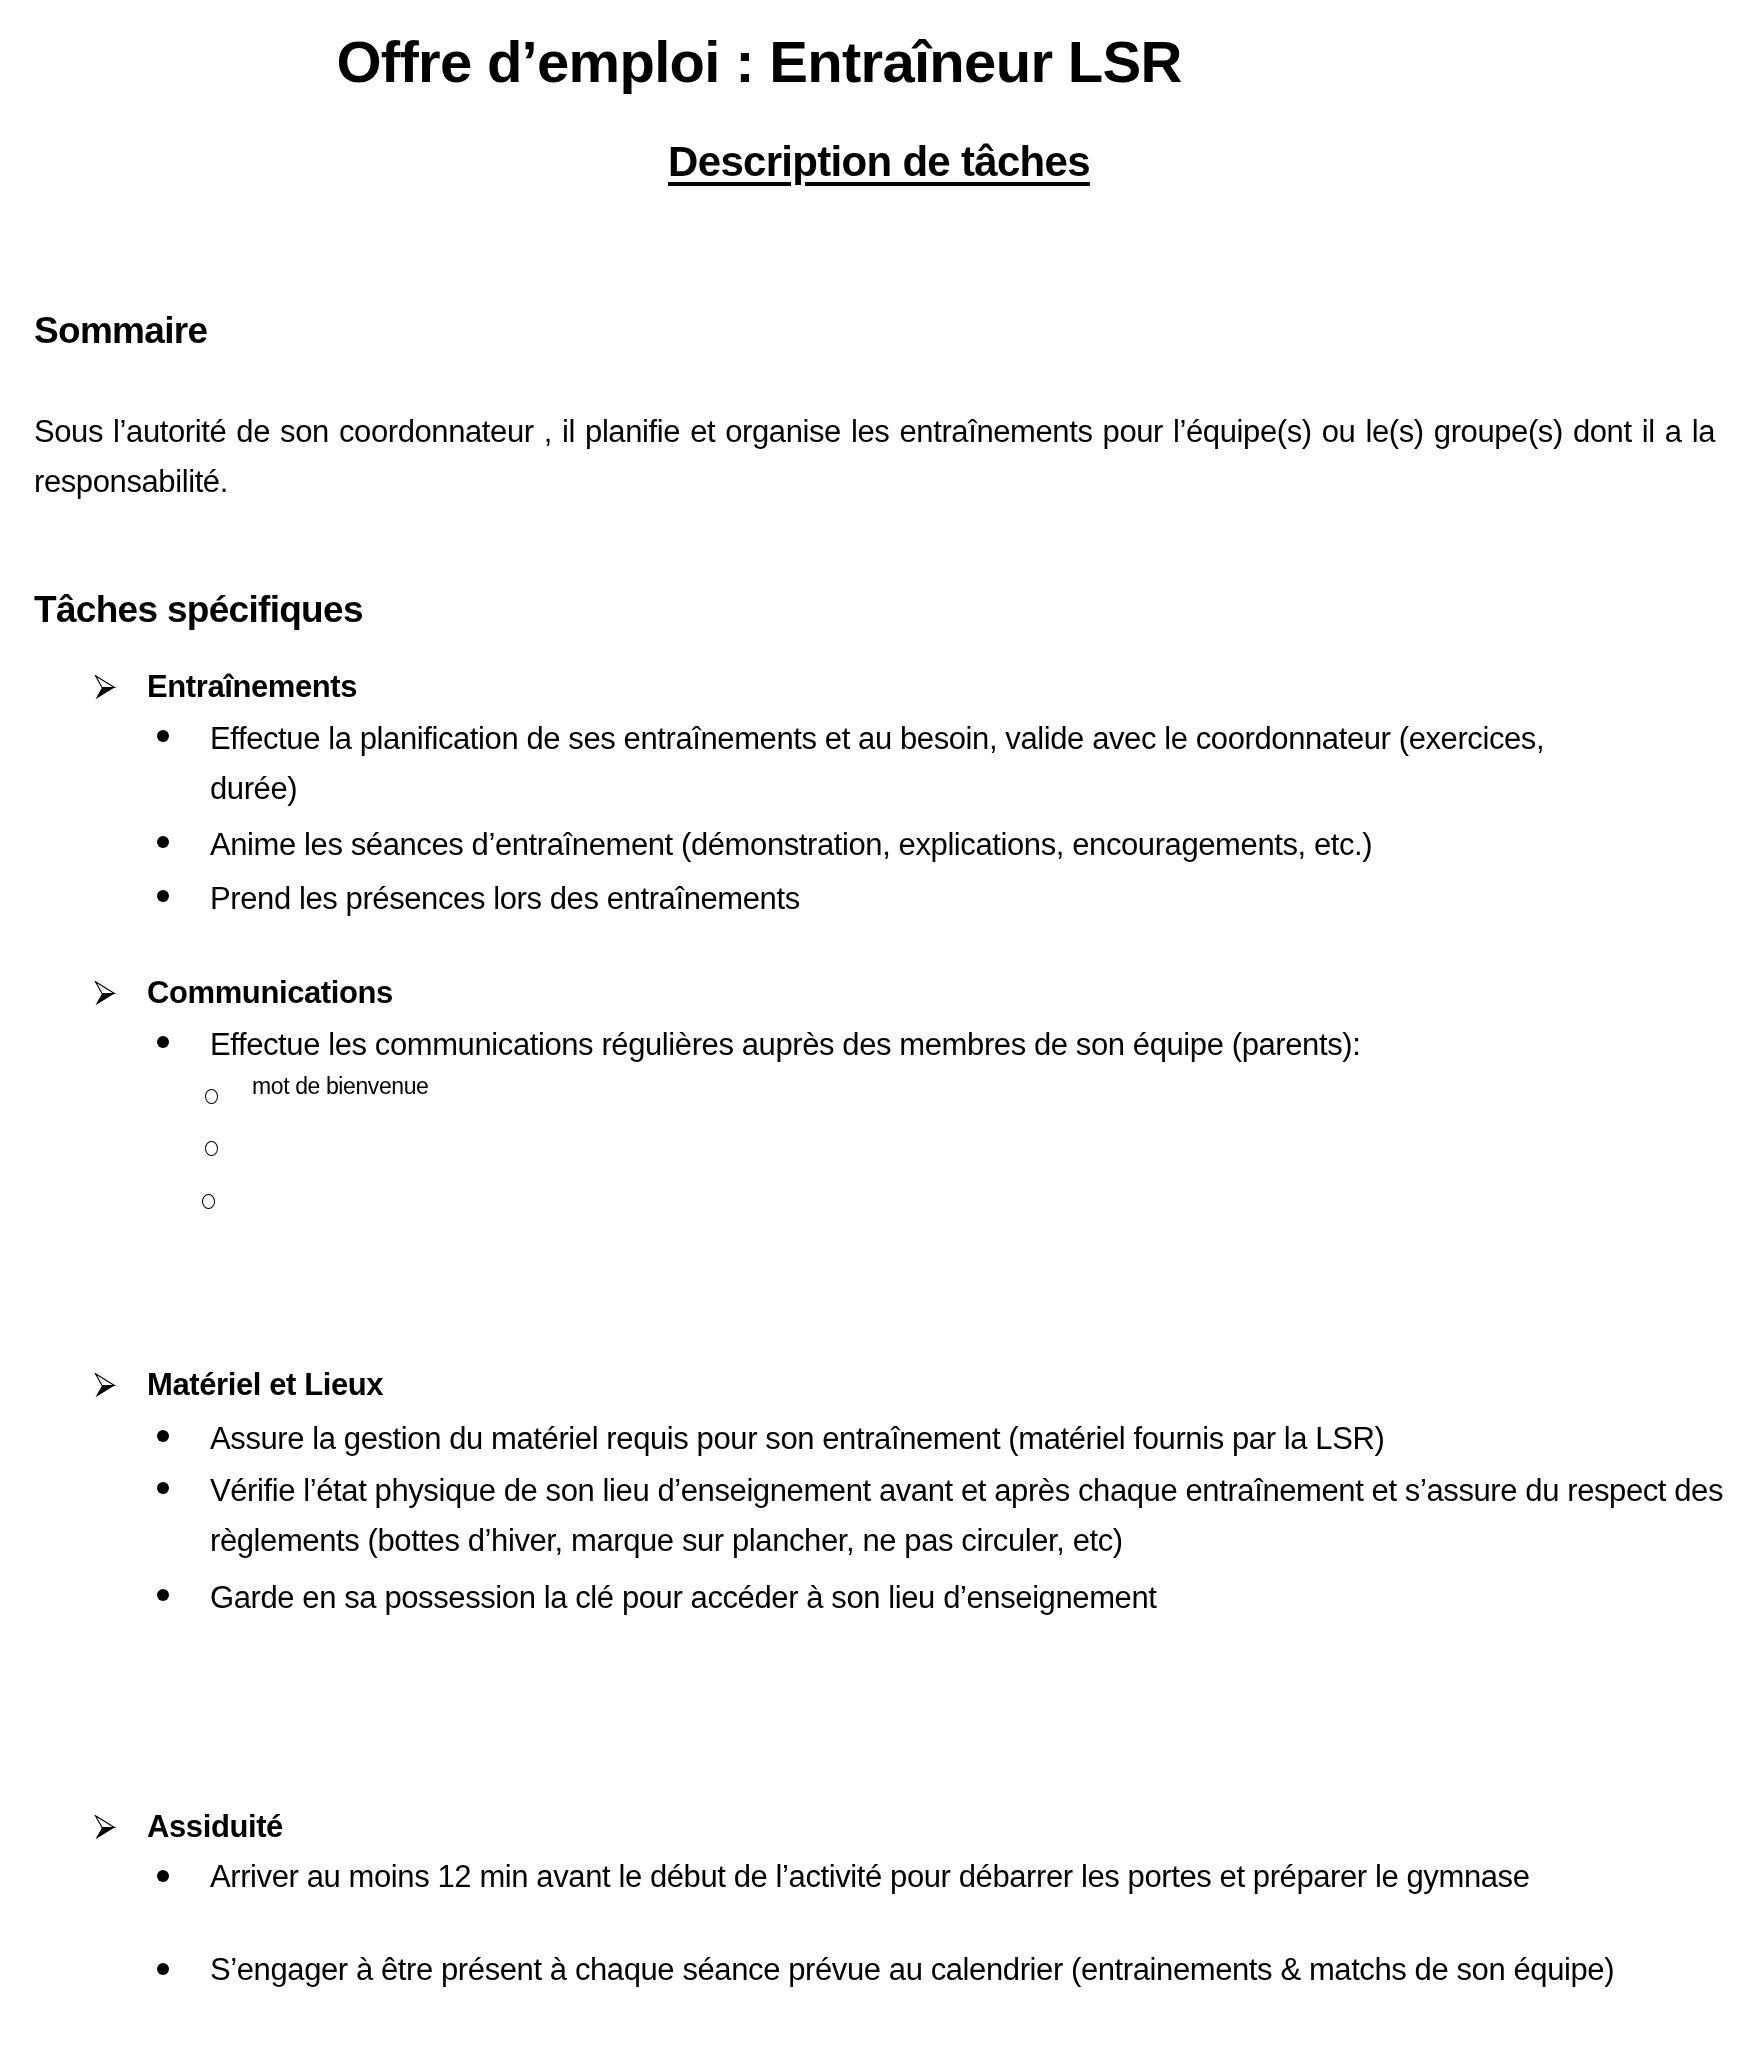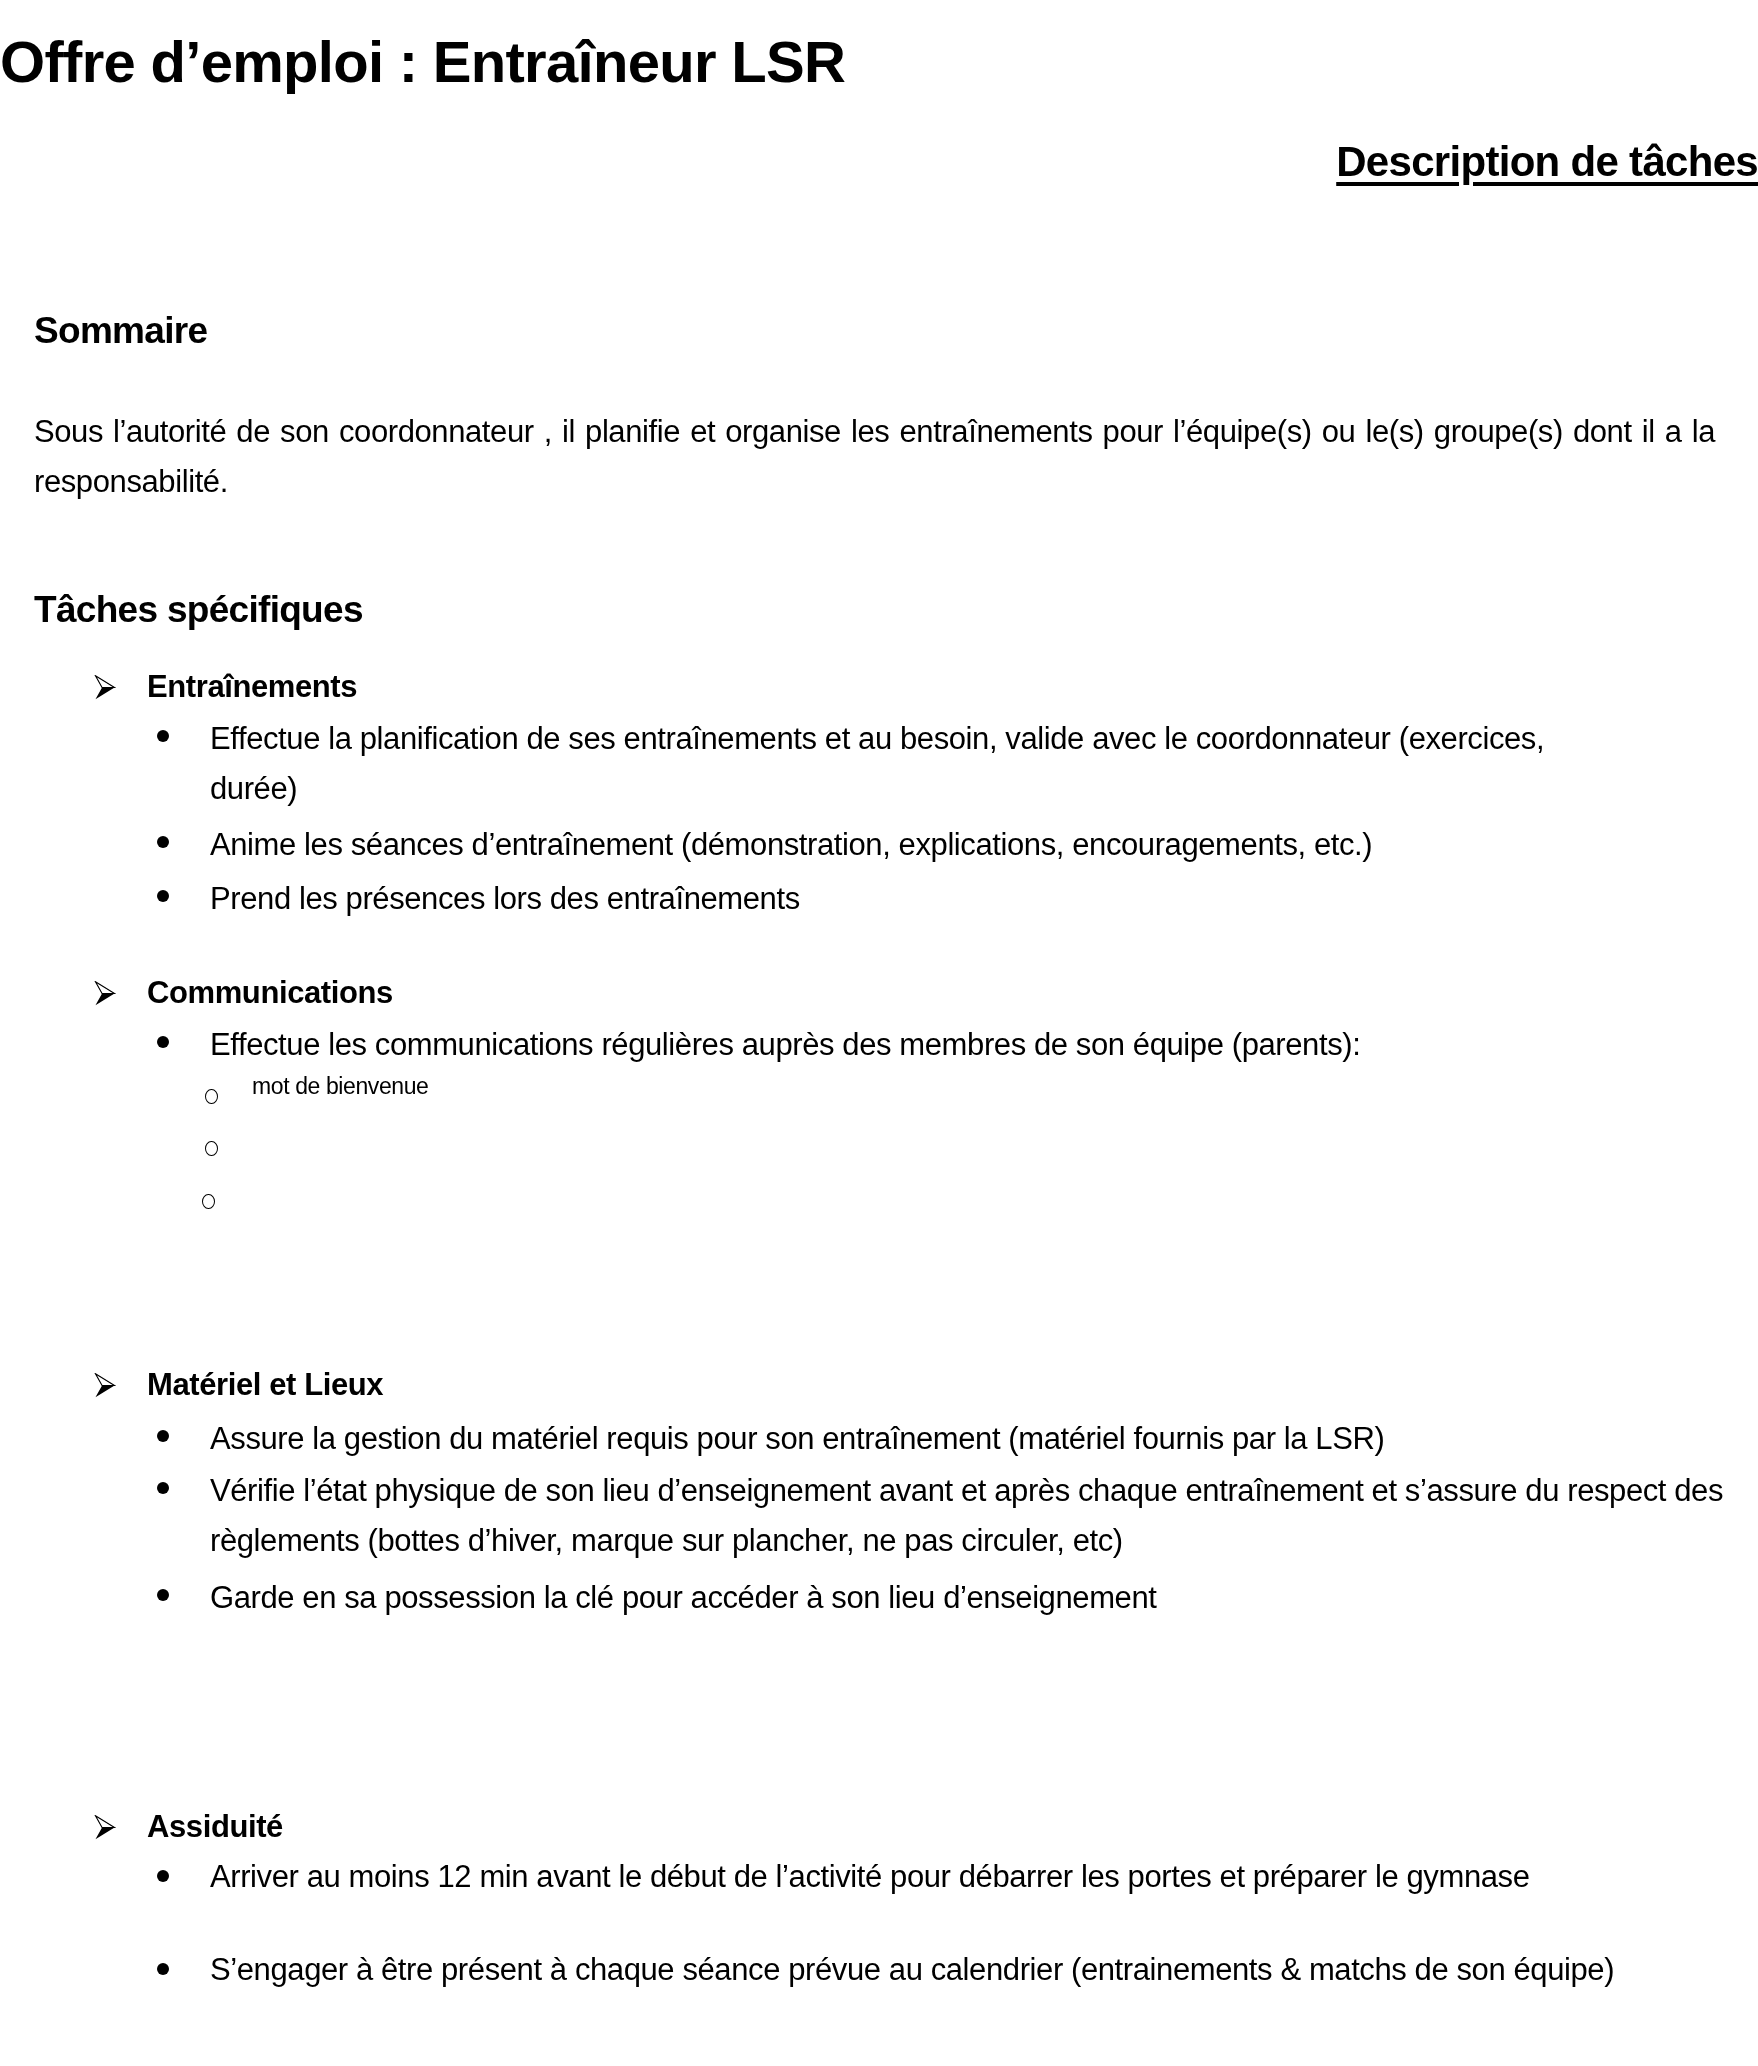--- a/index.html
+++ b/index.html
@@ -3,25 +3,25 @@
 <meta charset="utf-8">
 <style>
   html, body { margin: 0; padding: 0; background: #ffffff; }
   body {
     width: 1758px; height: 2066px; position: relative; overflow: hidden;
     font-family: "Liberation Sans", "DejaVu Sans", sans-serif;
     color: #000000;
   }
   .abs { position: absolute; white-space: nowrap; }
   .title {
-    left: 0; width: 1518px; text-align: left; top: 28px;
+    left: 0; width: 1518px; text-align: center; top: 28px;
     font-size: 58px; font-weight: bold; letter-spacing: -0.7px;
   }
   .subtitle {
-    left: 0; width: 1758px; text-align: right; top: 138px;
+    left: 0; width: 1758px; text-align: center; top: 138px;
     font-size: 42px; font-weight: bold; letter-spacing: -0.7px;
   }
   .subtitle span { text-decoration: underline; text-decoration-thickness: 3.7px; text-underline-offset: 6px; }
   .h2 { left: 34px; font-size: 37px; font-weight: bold; letter-spacing: -0.7px; }
   .para {
     left: 34px; width: 1681px; font-size: 31px; line-height: 50px;
     text-align: justify; text-align-last: left; white-space: normal;
     letter-spacing: -0.4px;
   }
   .section-head { left: 94px; font-size: 31px; font-weight: bold; letter-spacing: -0.4px; text-align: center; }

